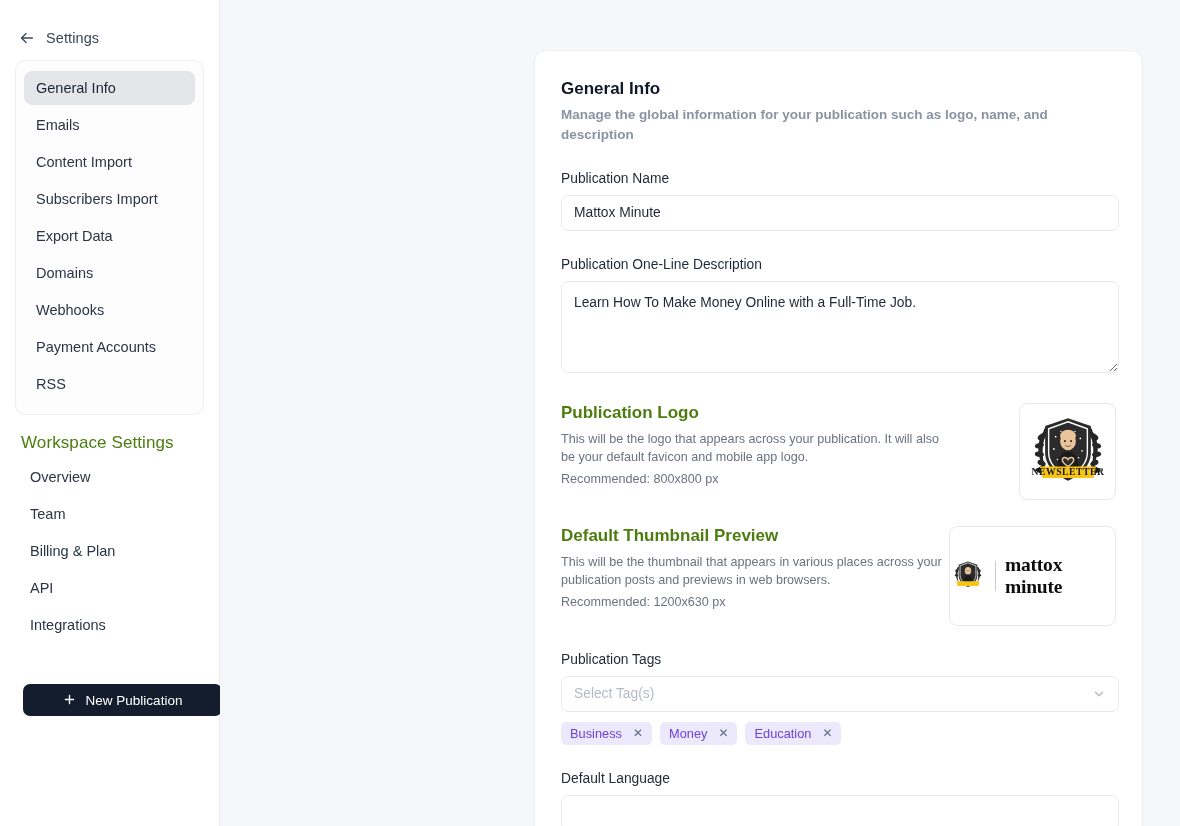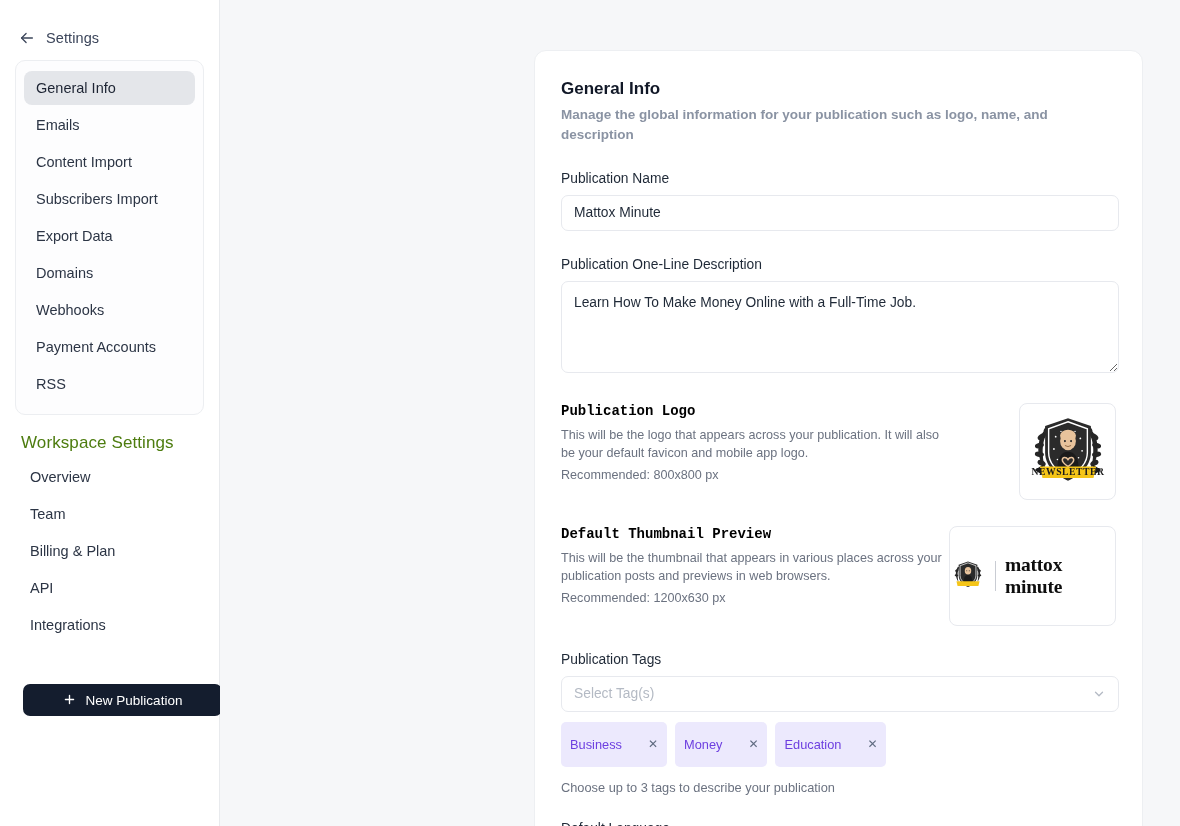--- a/index.html
+++ b/index.html
@@ -96,21 +96,21 @@
     width: 558px; height: 92px;
     border: 1px solid #e7e9ee; border-radius: 7px;
     padding: 11px 12px; font-size: 13.8px; color: #1f2937;
     font-family: inherit; background: #fff; outline: none;
     resize: vertical; line-height: 1.4;
   }
   .gap-lg { height: 26px; }
 
   .media-row { display: flex; justify-content: space-between; align-items: flex-start; }
   .media-text { max-width: 392px; }
-  .media-title { font-size: 14px; color: #000000; font-weight: 700; margin-bottom: 7px; font-family: Liberation Mono, monospace; }
+  .media-title { font-size: 17px; color: #4d7c0f; font-weight: 700; margin-bottom: 7px; }
   .media-desc { font-size: 12.6px; color: #6b7280; line-height: 1.45; margin-bottom: 6px; }
   .media-rec { font-size: 12.6px; color: #6b7280; }
 
   .logo-box {
     width: 97px; height: 97px;
     border: 1px solid #e7e9ee; border-radius: 8px;
     background: #fff; overflow: hidden;
     display: flex; align-items: center; justify-content: center;
     flex: 0 0 auto;
   }
@@ -131,23 +131,23 @@
     width: 558px; height: 36px;
     border: 1px solid #e7e9ee; border-radius: 7px;
     background: #fff; display: flex; align-items: center;
     padding: 0 12px; cursor: pointer;
   }
   .select-placeholder { font-size: 13.8px; color: #b4bac4; flex: 1; }
   .chev { width: 14px; height: 14px; display: block; }
 
   .tag-row { display: flex; gap: 8px; margin-top: 10px; }
   .tag {
-    display: inline-flex; align-items: center; gap: 26px;
+    display: inline-flex; align-items: center; gap: 11px;
     background: #ece9fd; color: #6d3fe0;
-    border-radius: 5px; padding: 15px 9px;
+    border-radius: 5px; padding: 4px 9px;
     font-size: 12.8px;
   }
   .tag-x { font-size: 12px; color: #5f6b80; cursor: pointer; line-height: 1; }
   .hint { font-size: 12.8px; color: #6b7280; margin-top: 13px; }
 </style>
 </head>
 <body>
 
 <div id="app">
 
@@ -352,21 +352,20 @@
         </span>
         <span class="tag">
           <span>Money</span>
           <span class="tag-x">✕</span>
         </span>
         <span class="tag">
           <span>Education</span>
           <span class="tag-x">✕</span>
         </span>
       </div>
-      <div class="hint">Choose up to 3 tags to describe your publication</div>
 
       <div class="gap-lg"></div>
       <div class="field-label">Default Language</div>
       <div class="select-box">
         <span class="select-placeholder"></span>
 
       </div>
 
     </div>
   </div>

